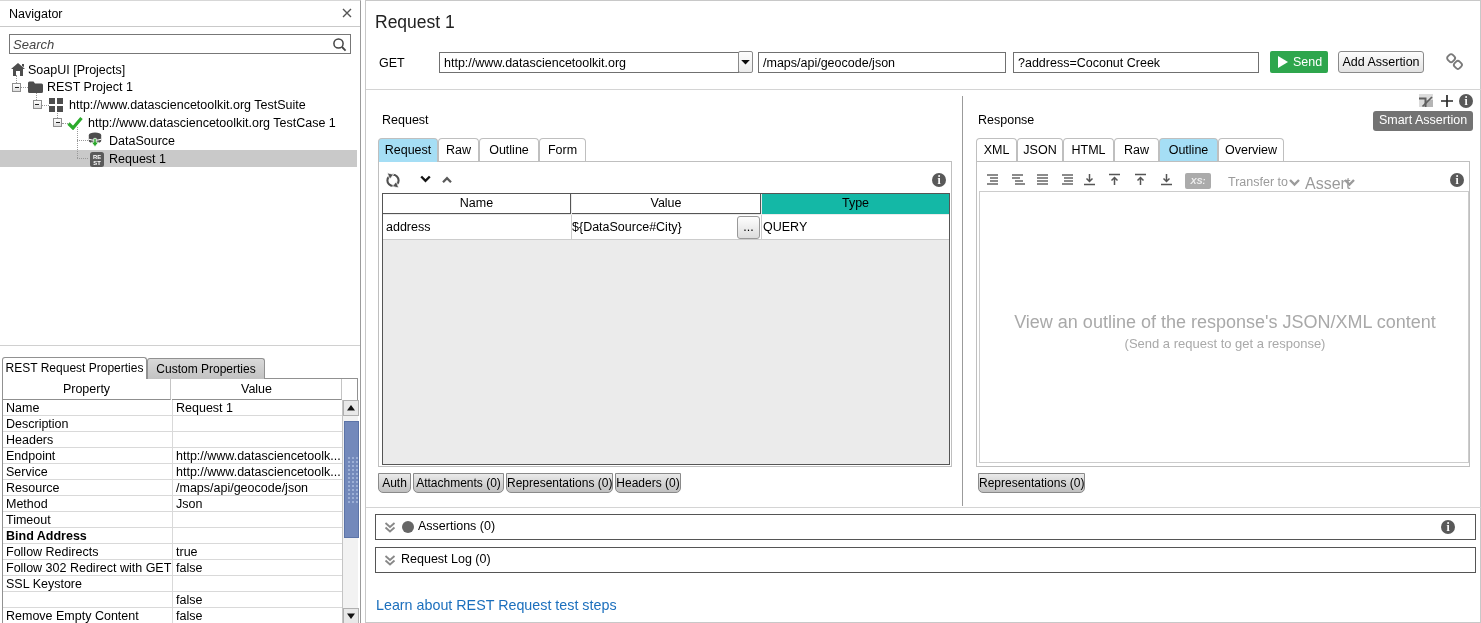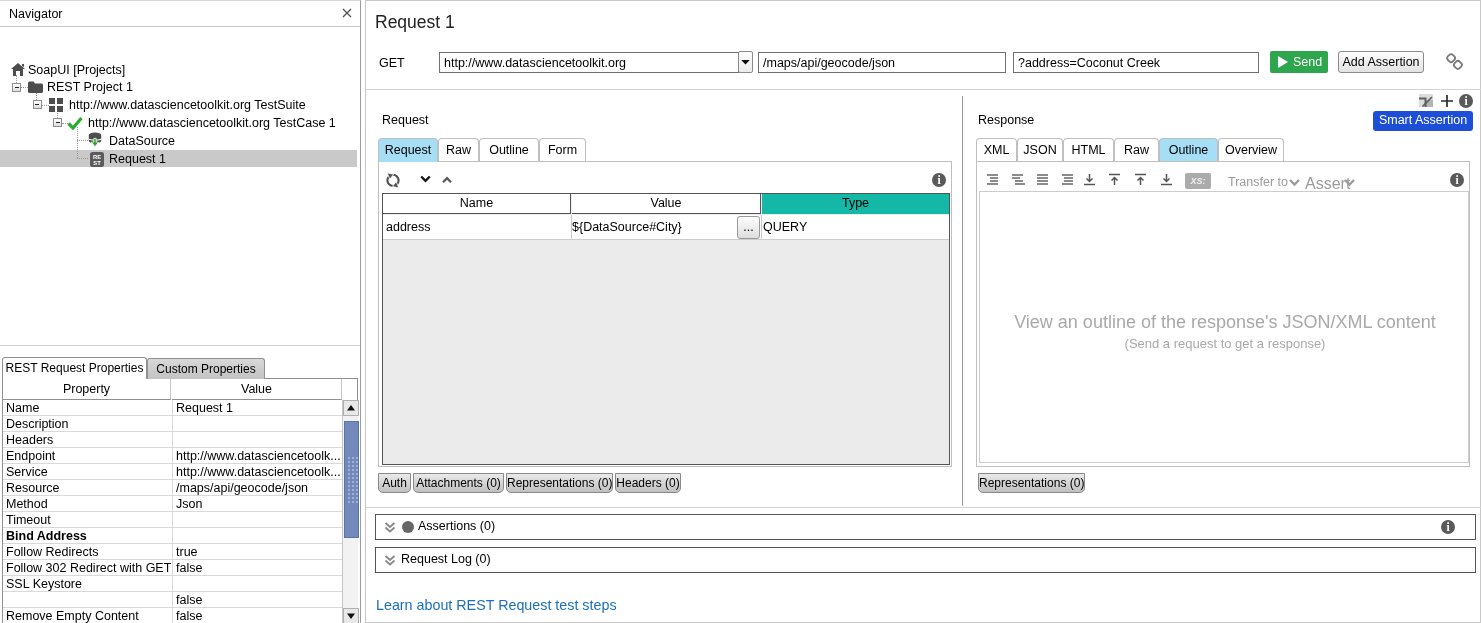--- a/index.html
+++ b/index.html
@@ -14,20 +14,27 @@
 
 <div class="abs" style="left:0;top:0;width:361px;height:623px;border-top:1px solid #d7d7d7;border-right:1px solid #9b9b9b;background:#fff;">
   <div class="abs t12" style="left:9px;top:6px;">Navigator</div>
   <div class="abs" style="left:340px;top:5px;width:14px;height:14px;">
     <svg width="14" height="14">
         <path d="M3 3 L11 11 M11 3 L3 11" stroke="#555" stroke-width="1.4"></path>
       </svg>
   </div>
   <div class="abs" style="left:0;top:25px;width:360px;height:1px;background:#c9c9c9;"></div>
 
+  <div class="abs" style="left:9px;top:33px;width:342px;height:20px;border:1px solid #777;background:#fff;">
+    <div class="abs" style="left:3px;top:2px;font-size:13px;font-style:italic;color:#444;">Search</div>
+    <svg class="abs" style="right:3px;top:2px;" width="15" height="15">
+      <circle cx="6.5" cy="6.5" r="4.6" fill="none" stroke="#444" stroke-width="1.5"></circle>
+      <path d="M10 10 L13.6 13.6" stroke="#444" stroke-width="1.8"></path>
+    </svg>
+  </div>
 
   <div id="tree" class="abs" style="left:0;top:60px;width:360px;height:280px;font-size:12.5px;">
 
     <div class="abs" style="left:0;top:88.7px;width:357px;height:17.8px;background:#c9c9c9;"></div>
 
     <div class="abs" style="left:16px;top:14px;width:1px;height:16px;border-left:1px dotted #999;"></div>
     <div class="abs" style="left:21px;top:26px;width:7px;height:1px;border-top:1px dotted #999;"></div>
     <div class="abs" style="left:36px;top:31px;width:1px;height:16px;border-left:1px dotted #999;"></div>
     <div class="abs" style="left:41px;top:43.5px;width:8px;height:1px;border-top:1px dotted #999;"></div>
     <div class="abs" style="left:57px;top:49px;width:1px;height:16px;border-left:1px dotted #999;"></div>
@@ -275,21 +282,21 @@
   </div>
 
   <div class="abs t12 btab" style="left:12px;top:472px;width:33px;">Auth</div>
   <div class="abs t12 btab" style="left:47px;top:472px;width:91px;">Attachments (0)</div>
   <div class="abs t12 btab" style="left:140px;top:472px;width:107px;">Representations (0)</div>
   <div class="abs t12 btab" style="left:249px;top:472px;width:66px;">Headers (0)</div>
 
   <div class="abs" style="left:596px;top:95px;width:1px;height:410px;background:#9b9b9b;"></div>
 
   <div class="abs t12" style="left:612px;top:112px;">Response</div>
-  <div class="abs" style="left:1007px;top:110px;width:100px;height:20px;background:#1d4ed8;border-radius:3px;color:#fff;text-align:center;line-height:19px;font-size:12.5px;">Smart Assertion</div>
+  <div class="abs" style="left:1007px;top:110px;width:100px;height:20px;background:#737373;border-radius:3px;color:#fff;text-align:center;line-height:19px;font-size:12.5px;">Smart Assertion</div>
 
   <div class="abs t12 rtab" style="left:610px;width:41px;">XML</div>
   <div class="abs t12 rtab" style="left:651px;width:46px;">JSON</div>
   <div class="abs t12 rtab" style="left:697px;width:51px;">HTML</div>
   <div class="abs t12 rtab" style="left:748px;width:45px;">Raw</div>
   <div class="abs t12 rtab" style="left:793px;width:59px;background:#a5def5;z-index:2;">Outline</div>
   <div class="abs t12 rtab" style="left:852px;width:66px;">Overview</div>
 
   <div class="abs" style="left:610px;top:160px;width:494px;height:306px;border:1px solid #bfbfbf;background:#fff;">
 

